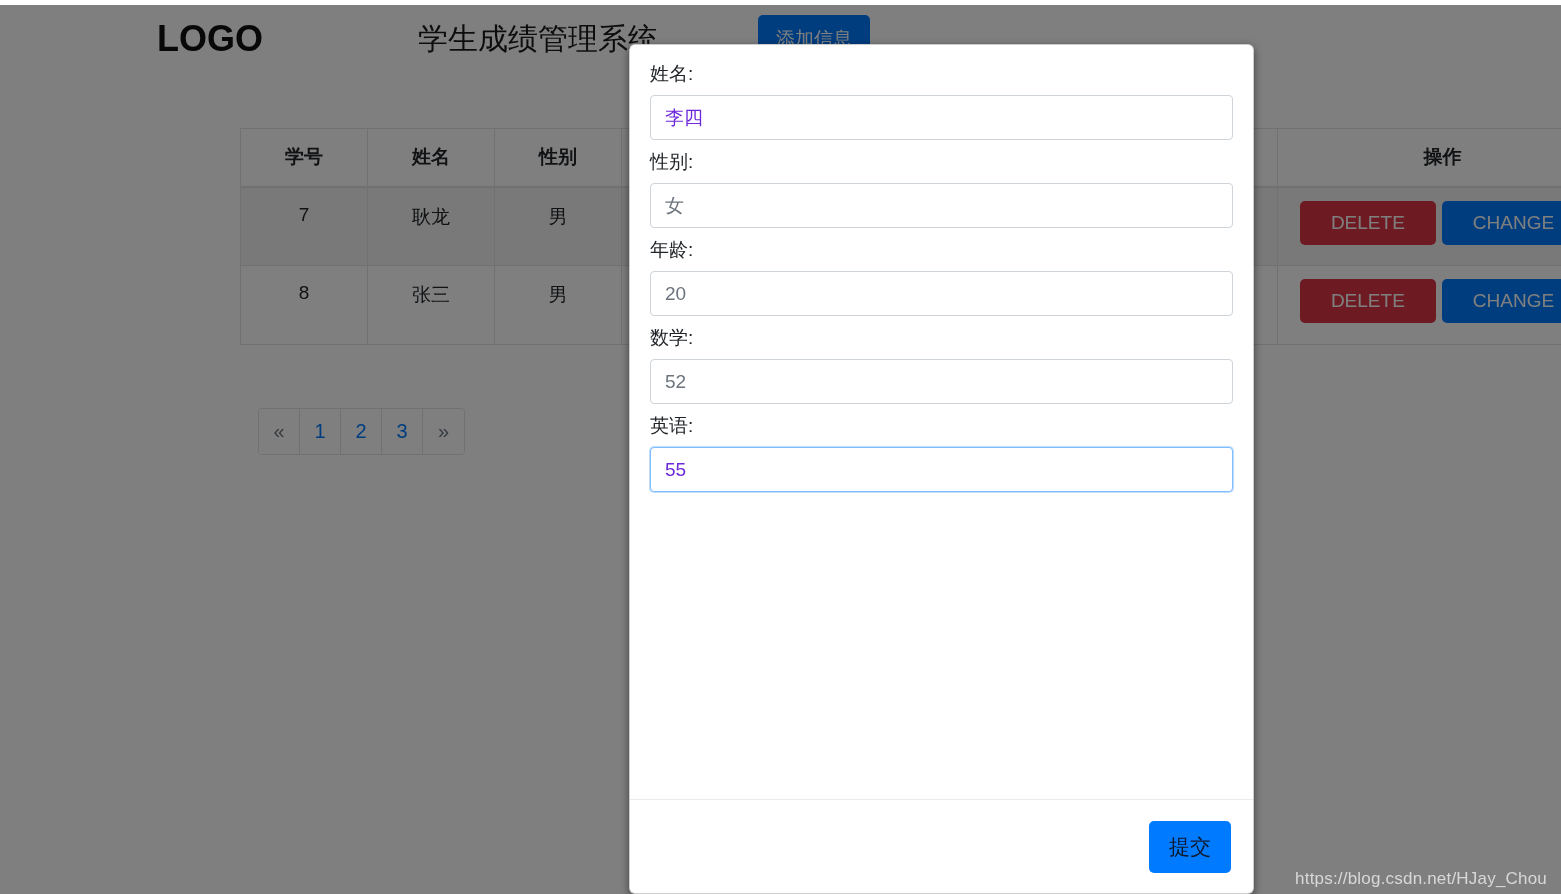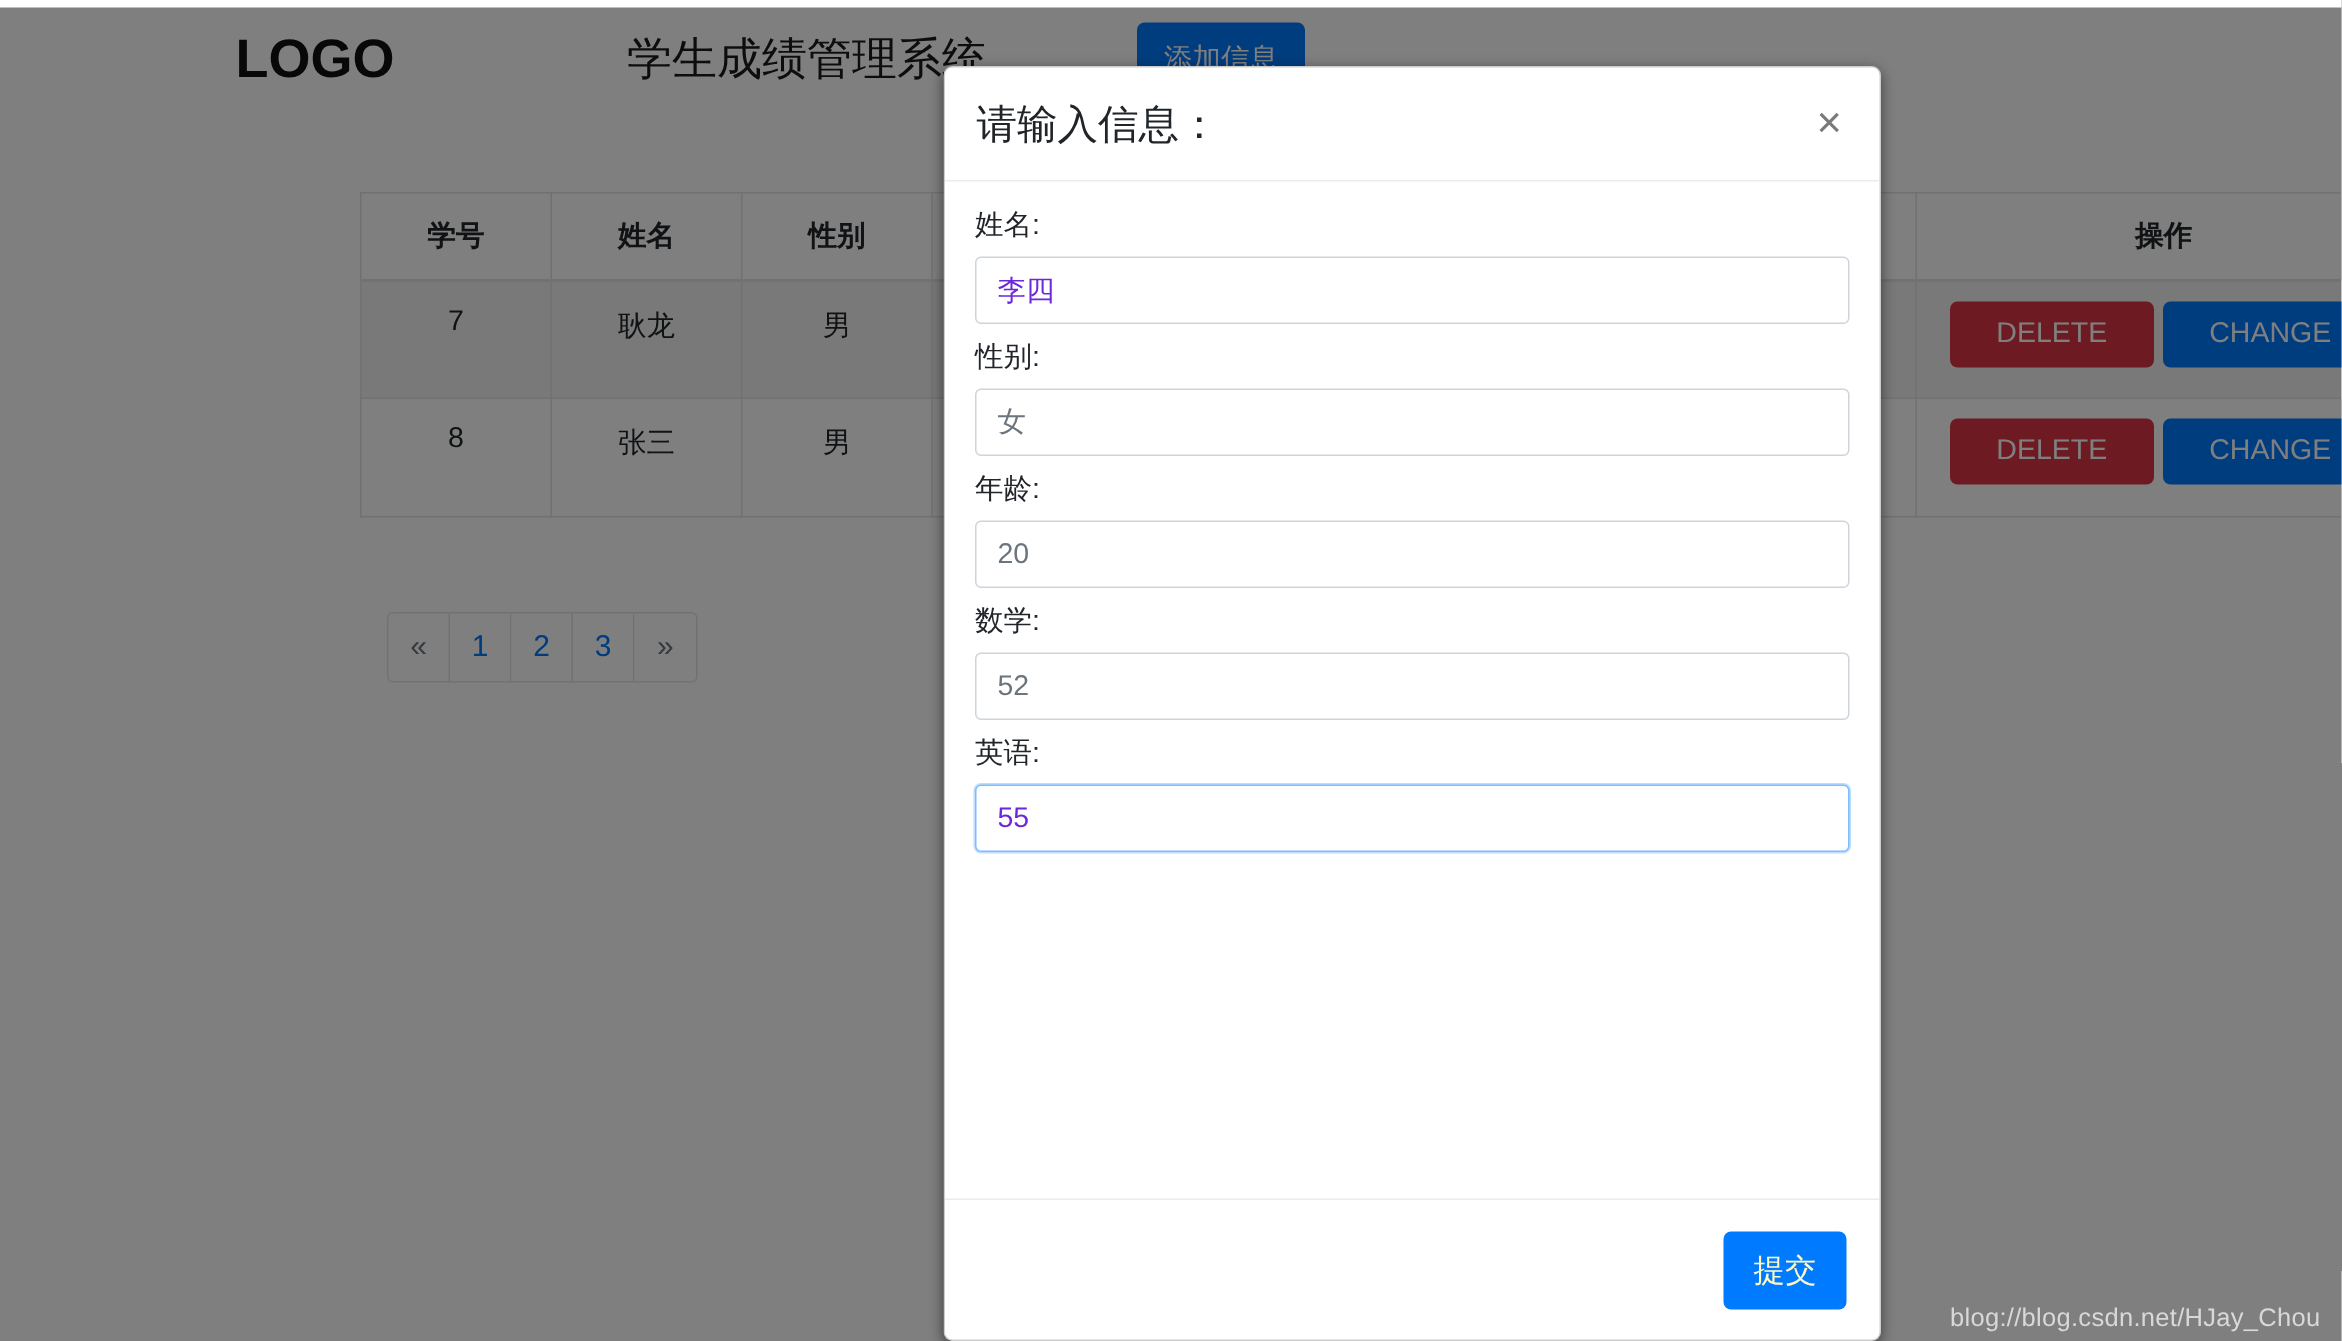--- a/index.html
+++ b/index.html
@@ -193,21 +193,21 @@
   .modal-footer {
     border-top: 1px solid #e9ecef;
     height: 94px;
     display: flex;
     align-items: center;
     justify-content: flex-end;
     padding: 0 22px;
   }
   .submit-btn {
     background: #007bff;
-    color: #fef9c3;
+    color: #0f172a;
     border: none;
     border-radius: 5px;
     font-size: 21px;
     padding: 12px 20px;
     cursor: pointer;
     font-family: inherit;
   }
 
   #watermark {
     position: absolute;
@@ -280,24 +280,20 @@
     <a href="#">1</a>
     <a href="#">2</a>
     <a href="#">3</a>
     <a class="arrow" href="#">»</a>
   </div>
 </div>
 
 <div id="backdrop"></div>
 
 <div id="modal">
-  <div class="modal-header">
-    <div class="modal-title">请输入信息：</div>
-    <button class="close-x">×</button>
-  </div>
 
   <div class="modal-body">
     <div class="field">
       <label>姓名:</label>
       <input type="text" value="李四" style="">
     </div>
     <div class="field">
       <label>性别:</label>
       <input type="text" placeholder="女" style="">
     </div>
@@ -313,13 +309,13 @@
       <label>英语:</label>
       <input type="text" class="focused" autofocus="" value="55" style="">
     </div>
   </div>
 
   <div class="modal-footer">
     <button class="submit-btn">提交</button>
   </div>
 </div>
 
-<div id="watermark">blog://blog.csdn.net/HJay_Chou</div>
+<div id="watermark">https://blog.csdn.net/HJay_Chou</div>
 
 </body></html>

